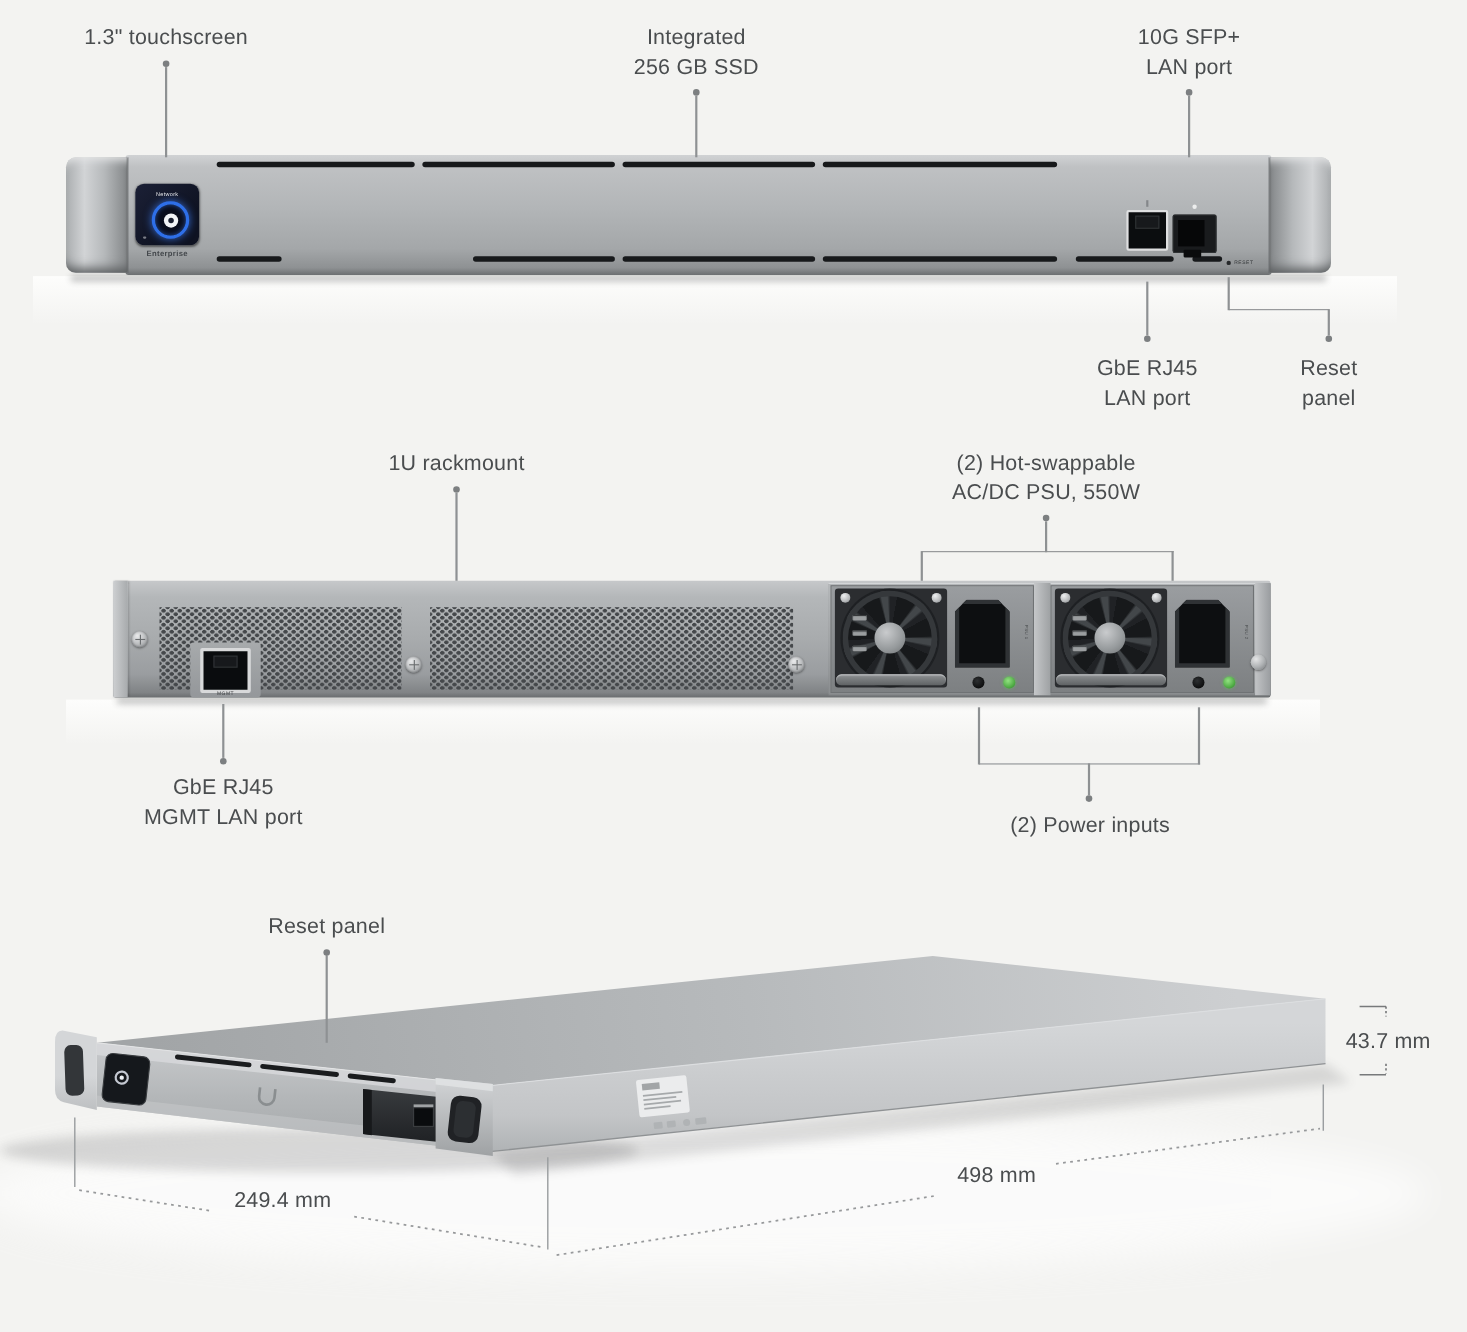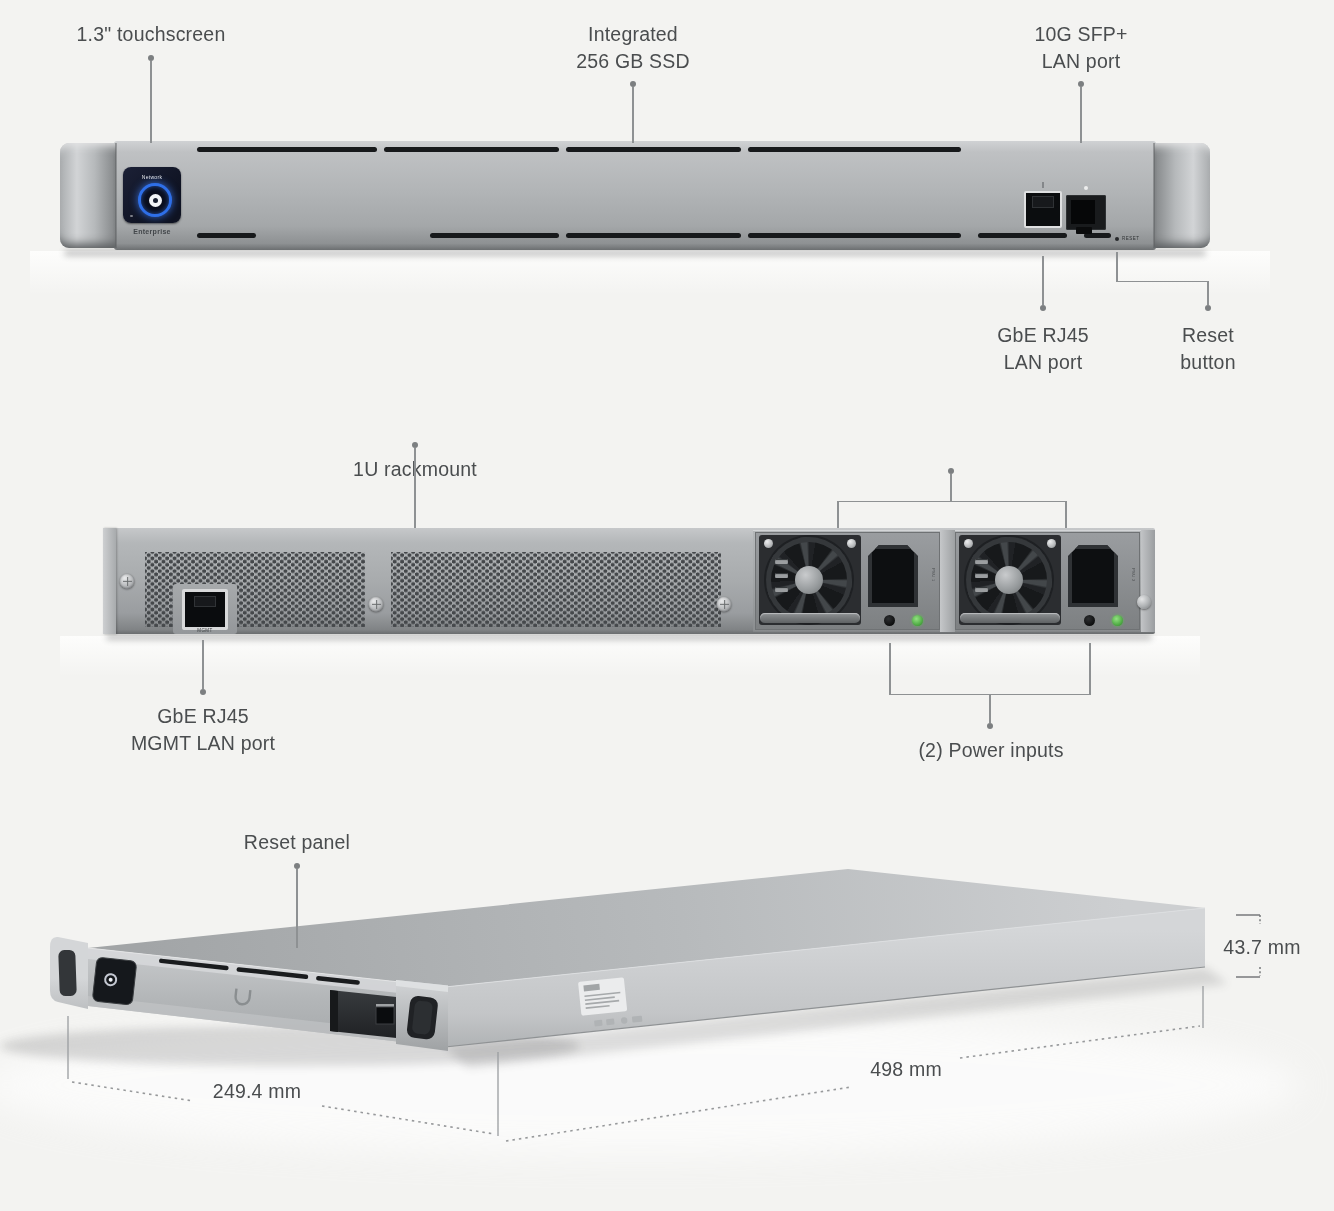--- a/index.html
+++ b/index.html
@@ -352,27 +352,31 @@
     <div>GbE RJ45</div>
     <div>LAN port</div>
   </div>
 
   <div class="lnv" style="left:1117px; top:252px; height:30px;"></div>
   <div class="lnh" style="left:1117px; top:281px; width:91px;"></div>
   <div class="lnv" style="left:1208px; top:281px; height:24px;"></div>
   <div class="dot" style="left:1208px; top:308px;"></div>
   <div class="lbl" style="left:1208px; top:322px;">
     <div>Reset</div>
-    <div>button</div>
-  </div>
-
-  <div class="lbl" style="left:415px; top:408px;margin-top:48px;">1U rackmount</div>
+    <div>panel</div>
+  </div>
+
+  <div class="lbl" style="left:415px; top:408px;">1U rackmount</div>
   <div class="dot" style="left:415px; top:445px;"></div>
   <div class="lnv" style="left:415px; top:448px; height:80px;"></div>
 
+  <div class="lbl" style="left:951px; top:408px;">
+    <div>(2) Hot-swappable</div>
+    <div>AC/DC PSU, 550W</div>
+  </div>
   <div class="dot" style="left:951px; top:471px;"></div>
   <div class="lnv" style="left:951px; top:474px; height:28px;"></div>
   <div class="lnh" style="left:838px; top:501px; width:229px;"></div>
   <div class="lnv" style="left:838px; top:501px; height:27px;"></div>
   <div class="lnv" style="left:1066px; top:501px; height:27px;"></div>
 
   <div class="lnv" style="left:203px; top:640px; height:49px;"></div>
   <div class="dot" style="left:203px; top:692px;"></div>
   <div class="lbl" style="left:203px; top:703px;">
     <div>GbE RJ45</div>

